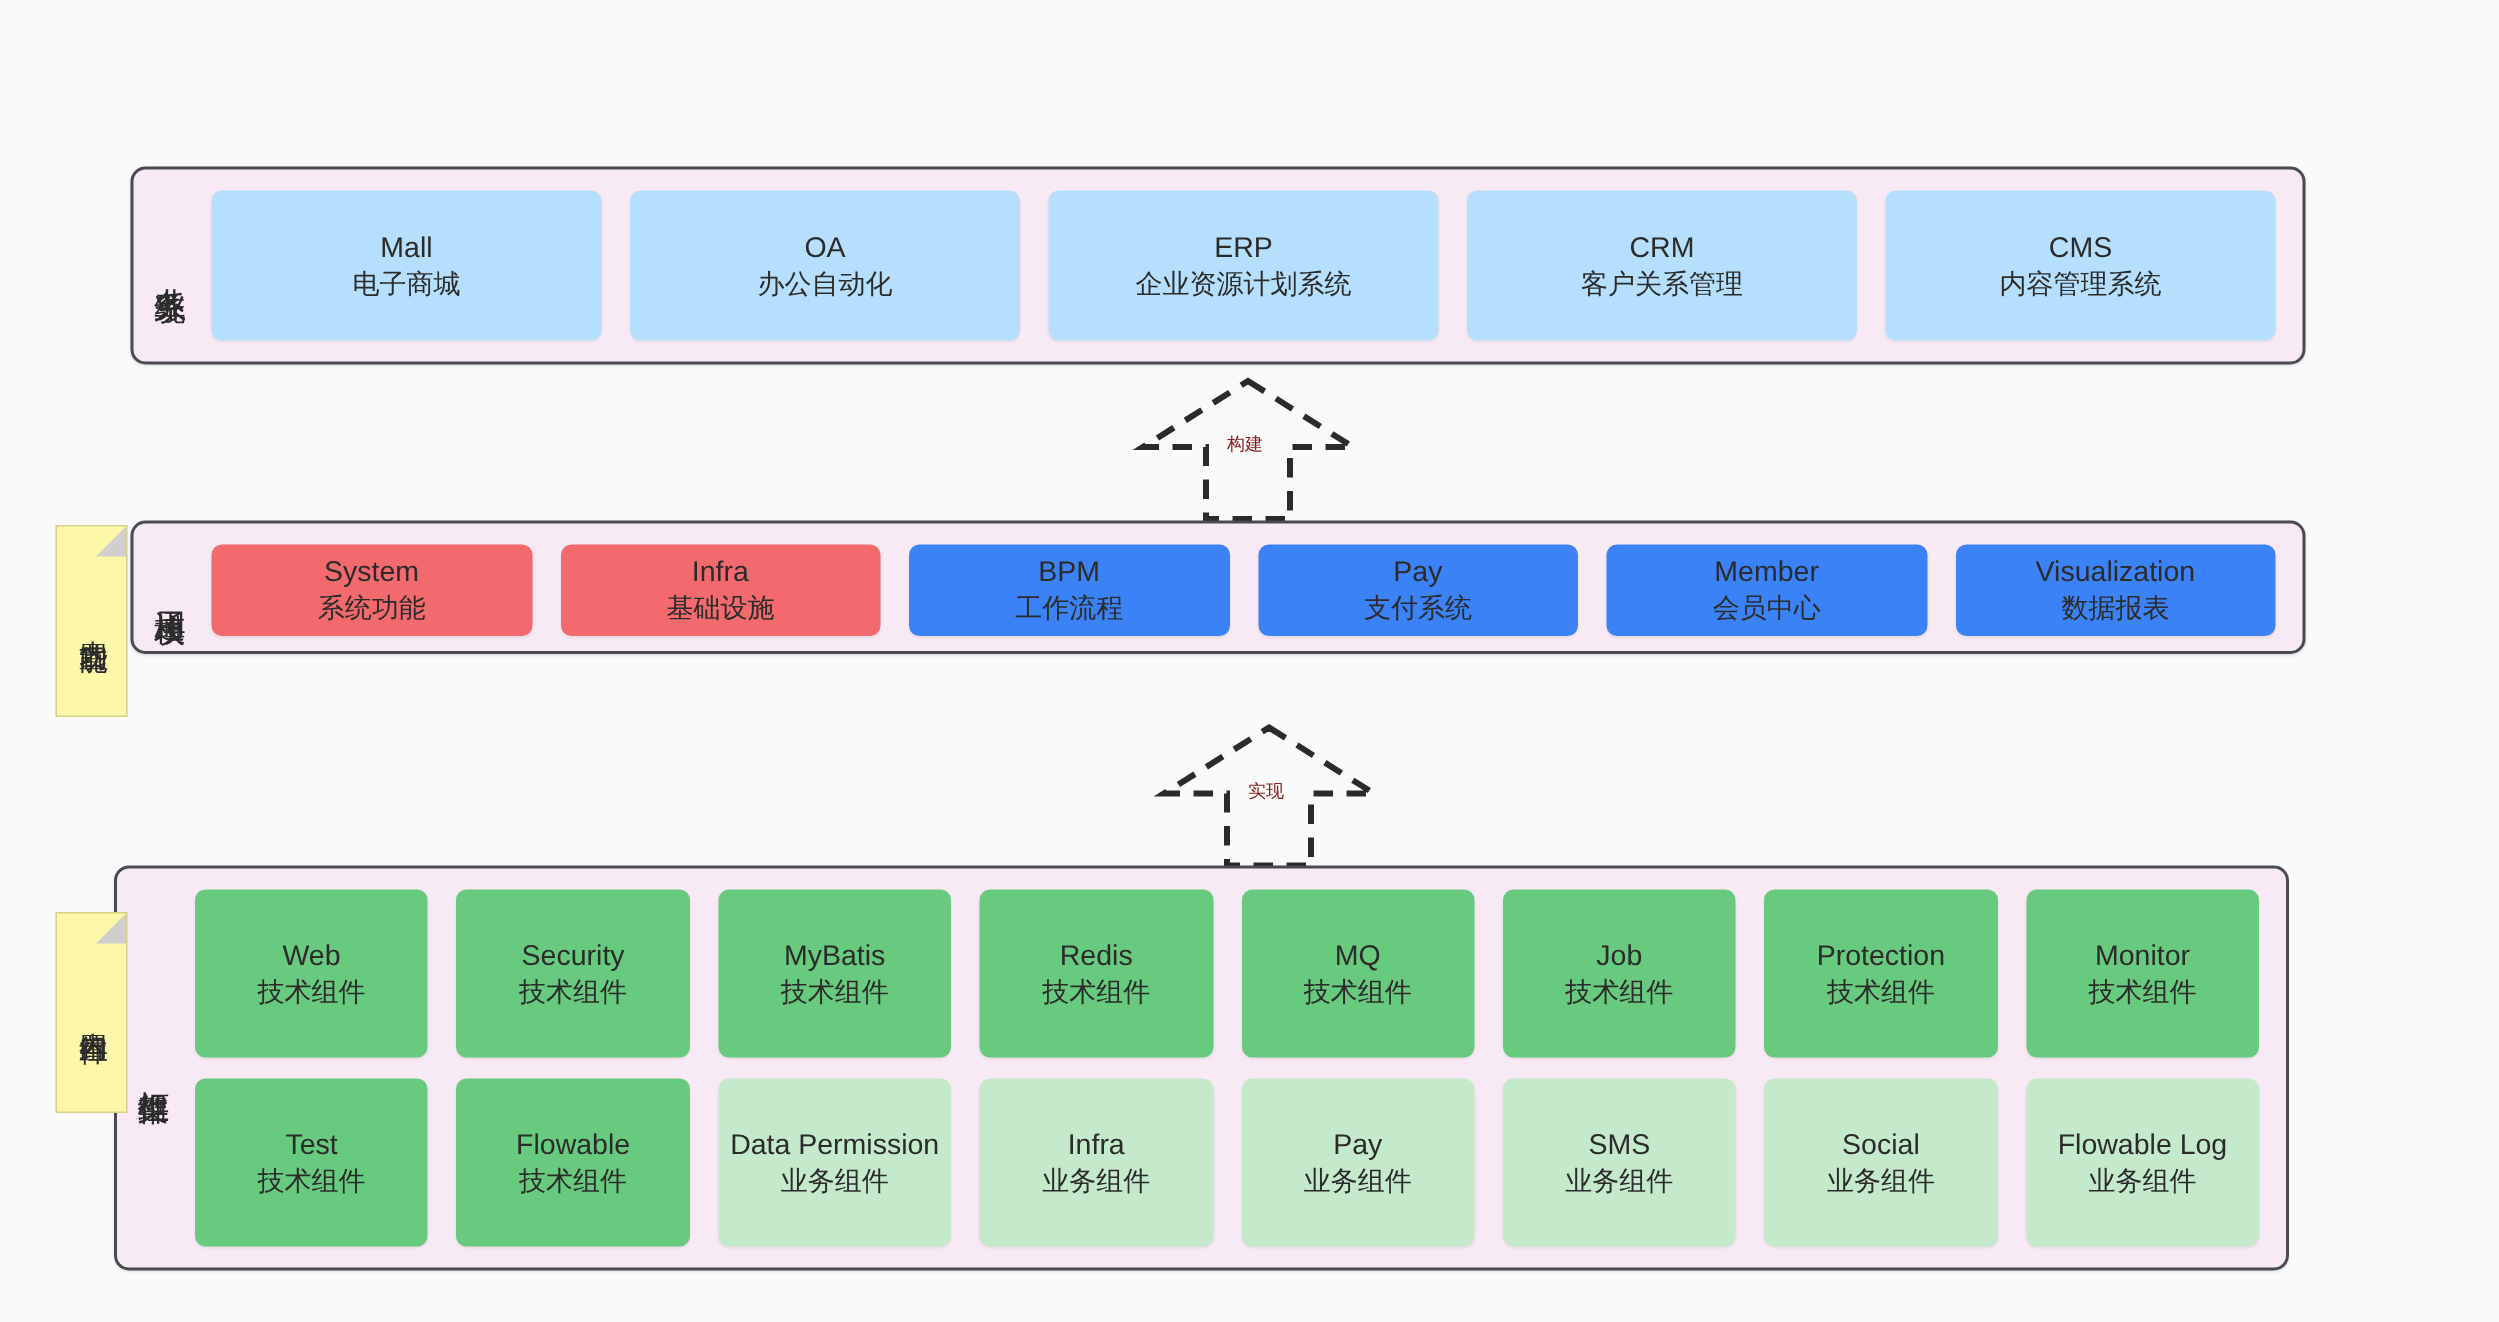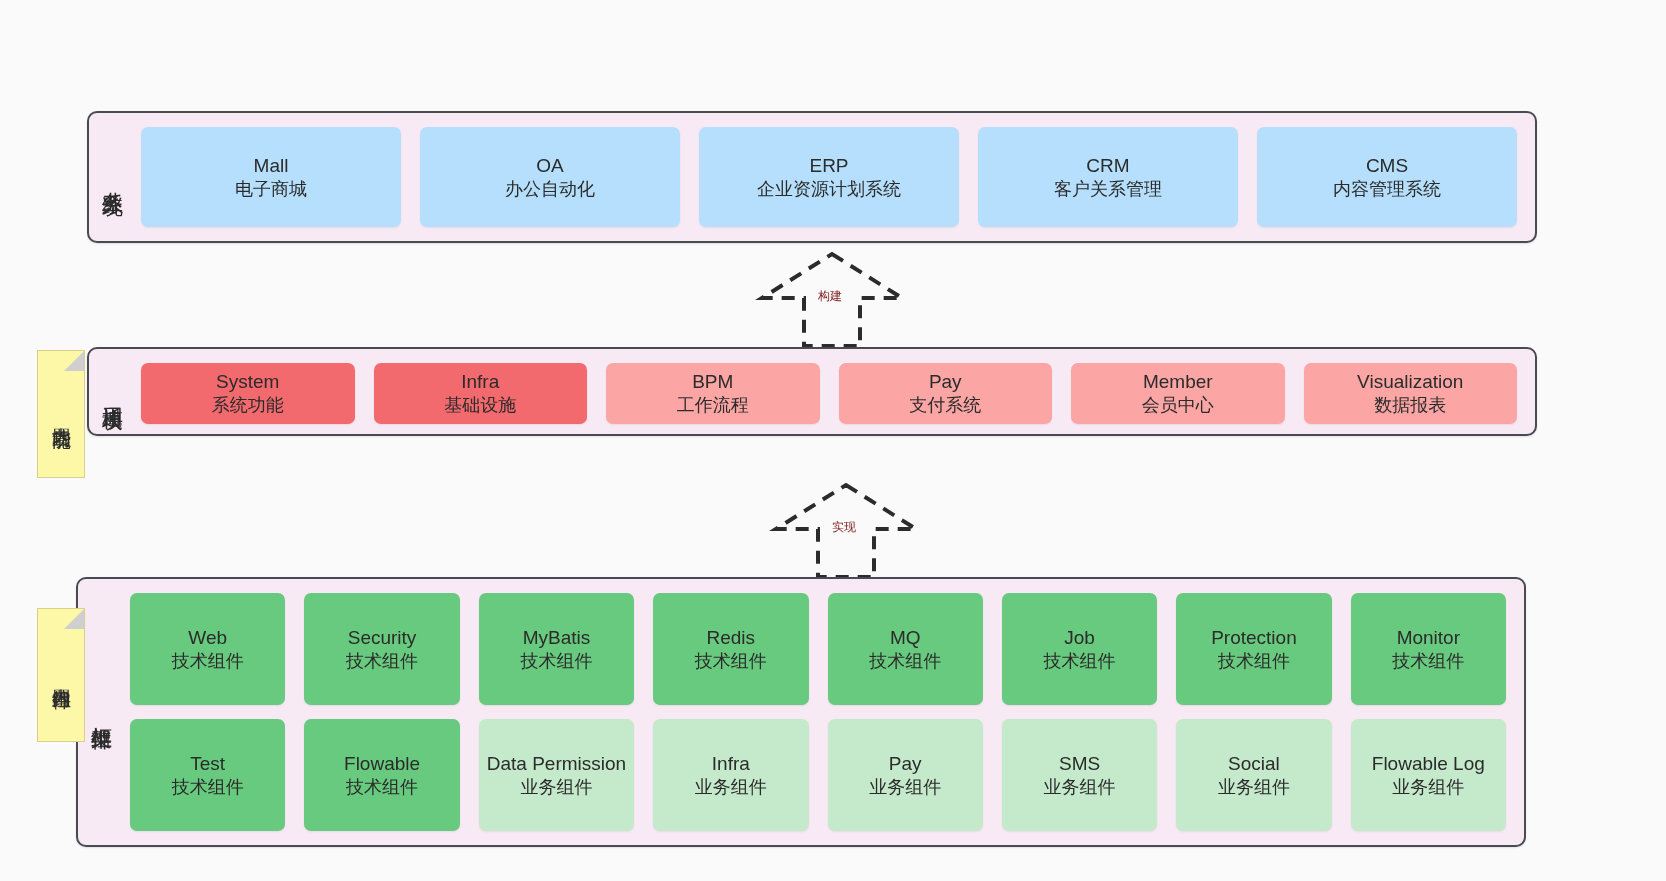--- a/index.html
+++ b/index.html
@@ -67,21 +67,21 @@
     color:#2b2b2b;
     box-sizing:border-box;
     padding:6px 8px;
     box-shadow:0 1px 2px rgba(0,0,0,.07);
   }
   .card .sub{font-size:18px;}
 
   
   .c-blue{background:#b5dffc;}
   .c-red{background:#f2696e;}
-  .c-pink{background:#fca5a5;}
+  .c-pink{background:#3b82f6;}
   .c-green{background:#68ca7e;}
   .c-lgreen{background:#c4e9cb;}
 
   
   #layer-business{left:87px;top:111px;width:1450px;height:132px;}
   #layer-common{left:87px;top:347px;width:1450px;height:89px;}
   #layer-framework{left:76px;top:577px;width:1450px;height:270px;}
 
   
   .note{

